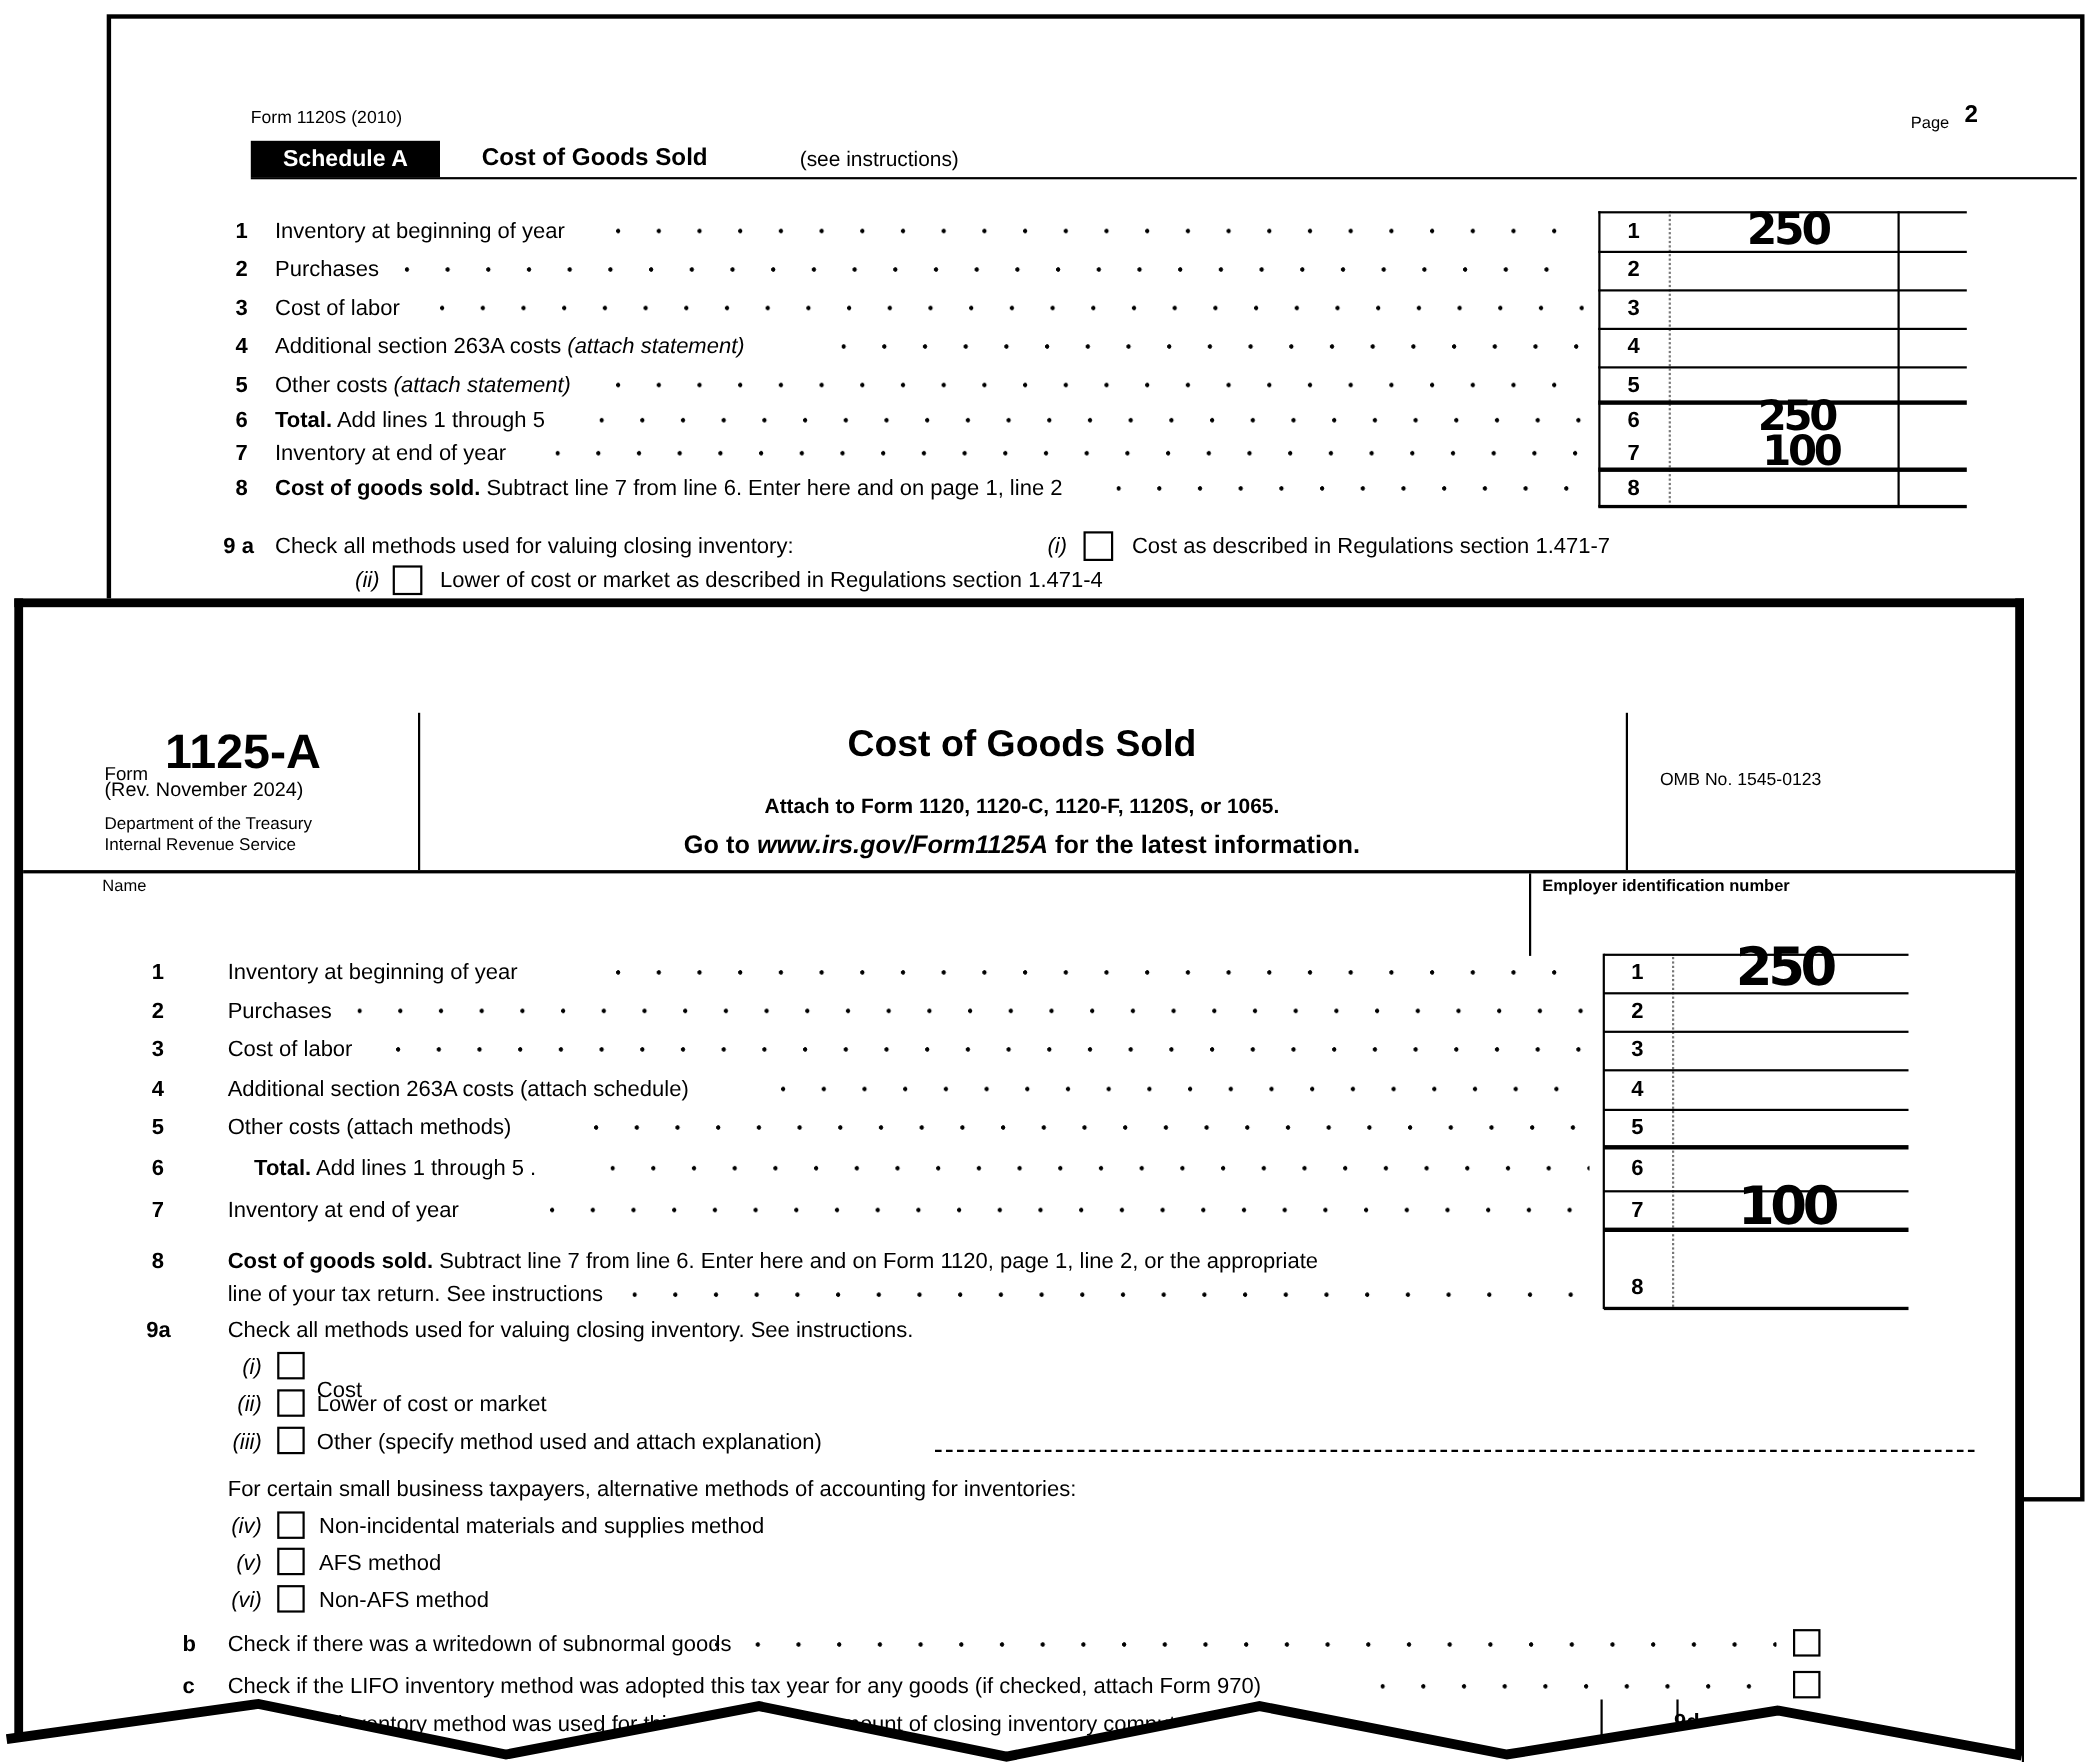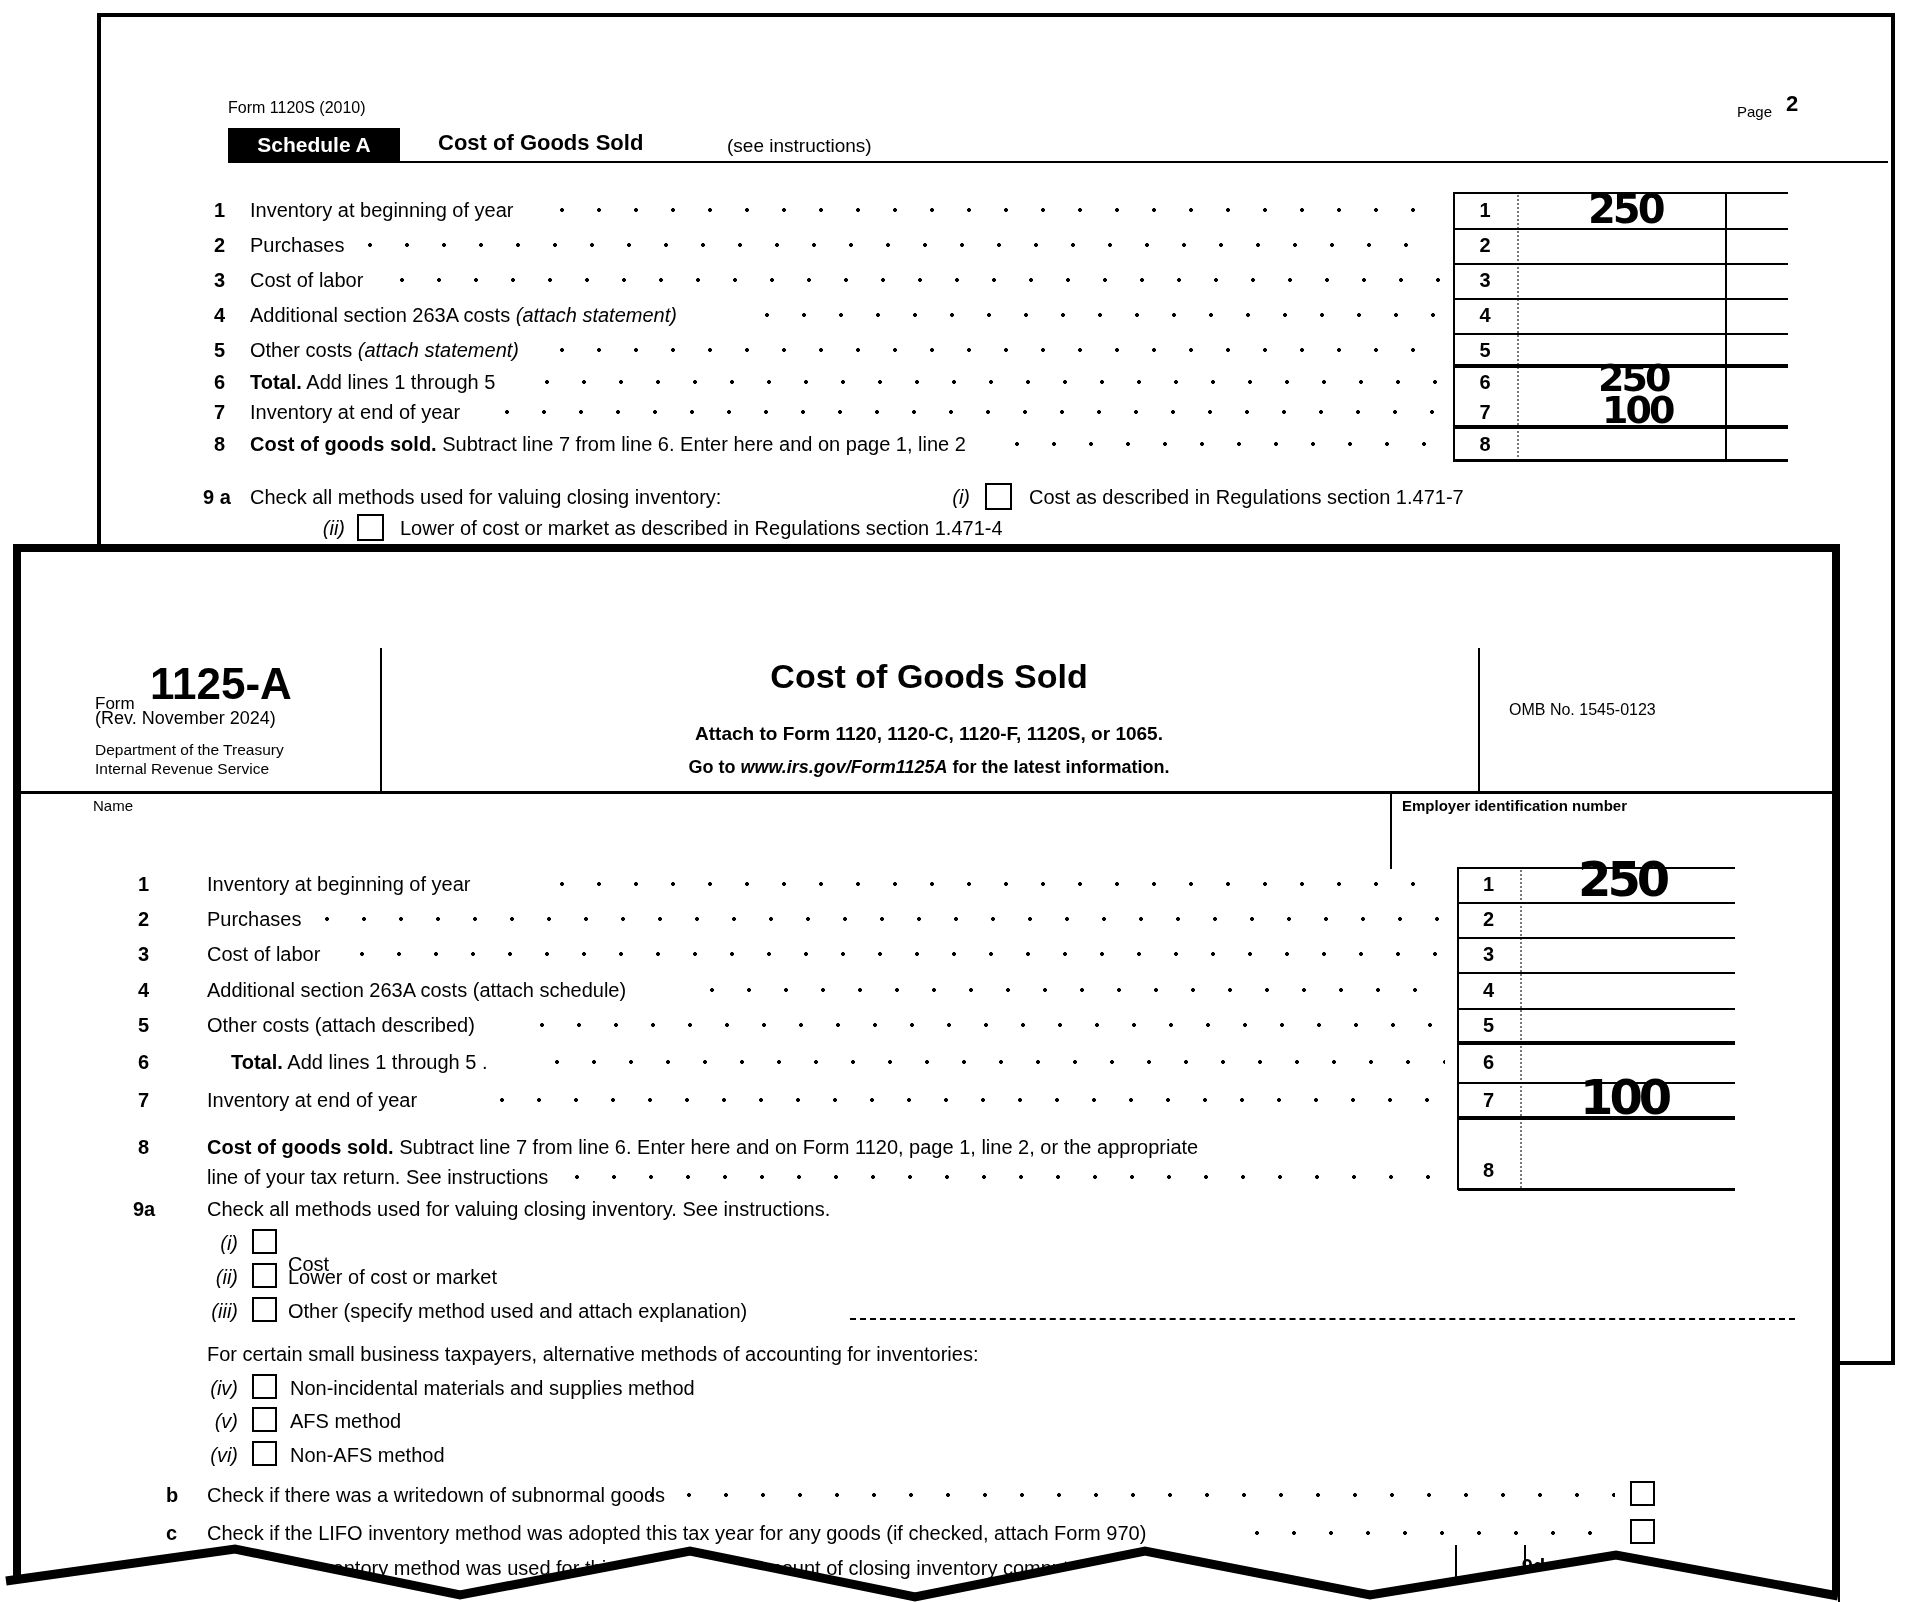--- a/index.html
+++ b/index.html
@@ -119,21 +119,21 @@
     <div class="hl" style="left:21px;top:791px;width:1811px;height:3px;"></div>
 
     <div class="t" style="left:95px;top:692px;font-size:17px;">Form</div>
     <div class="t b" style="left:150px;top:662px;font-size:44px;line-height:44px;">1125-A</div>
     <div class="t" style="left:95px;top:706px;font-size:18px;">(Rev. November 2024)</div>
     <div class="t" style="left:95px;top:740px;font-size:15.5px;line-height:19px;">Department of the Treasury</div>
     <div class="t" style="left:95px;top:759px;font-size:15.5px;line-height:19px;">Internal Revenue Service</div>
 
     <div class="t b ctr" style="left:380px;top:656px;width:1098px;font-size:34px;line-height:40px;">Cost of Goods Sold</div>
     <div class="t b ctr" style="left:380px;top:722px;width:1098px;font-size:19px;">Attach to Form 1120, 1120-C, 1120-F, 1120S, or 1065.</div>
-    <div class="t b ctr" style="left:380px;top:755px;width:1098px;font-size:18px;"><span>Go to </span><span class="i">www.irs.gov/Form1125A</span><span> for the latest information.</span></div>
+    <div class="t b ctr" style="left:380px;top:755px;width:1098px;font-size:23px;"><span>Go to </span><span class="i">www.irs.gov/Form1125A</span><span> for the latest information.</span></div>
 
     <div class="t" style="left:1509px;top:698px;font-size:16px;">OMB No. 1545-0123</div>
 
     <div class="t" style="left:93px;top:794px;font-size:15px;">Name</div>
     <div class="t" style="left:93px;top:812px;width:1290px;height:50px;"></div>
     <div class="vl" style="left:1390px;top:794px;height:75px;"></div>
     <div class="t b" style="left:1402px;top:794px;font-size:15px;">Employer identification number</div>
     <div class="t" style="left:1402px;top:814px;width:420px;height:45px;"></div>
 
     <div class="t b" style="left:138px;top:872px;">1</div>
@@ -146,21 +146,21 @@
 
     <div class="t b" style="left:138px;top:942px;">3</div>
     <div class="t" style="left:207px;top:942px;">Cost of labor</div>
     <div class="dl" style="left:360px;top:951px;width:1085px;"></div>
 
     <div class="t b" style="left:138px;top:978px;">4</div>
     <div class="t" style="left:207px;top:978px;">Additional section 263A costs (attach schedule)</div>
     <div class="dl" style="left:710px;top:987px;width:735px;"></div>
 
     <div class="t b" style="left:138px;top:1013px;">5</div>
-    <div class="t" style="left:207px;top:1013px;">Other costs (attach described)</div>
+    <div class="t" style="left:207px;top:1013px;">Other costs (attach methods)</div>
     <div class="dl" style="left:540px;top:1022px;width:905px;"></div>
 
     <div class="t b" style="left:138px;top:1050px;">6</div>
     <div class="t" style="left:207px;top:1050px;margin-left:24px;"><span class="b">Total.</span><span> Add lines 1 through 5 .</span></div>
     <div class="dl" style="left:555px;top:1059px;width:890px;"></div>
 
     <div class="t b" style="left:138px;top:1088px;">7</div>
     <div class="t" style="left:207px;top:1088px;">Inventory at end of year</div>
     <div class="dl" style="left:500px;top:1097px;width:945px;"></div>
 

